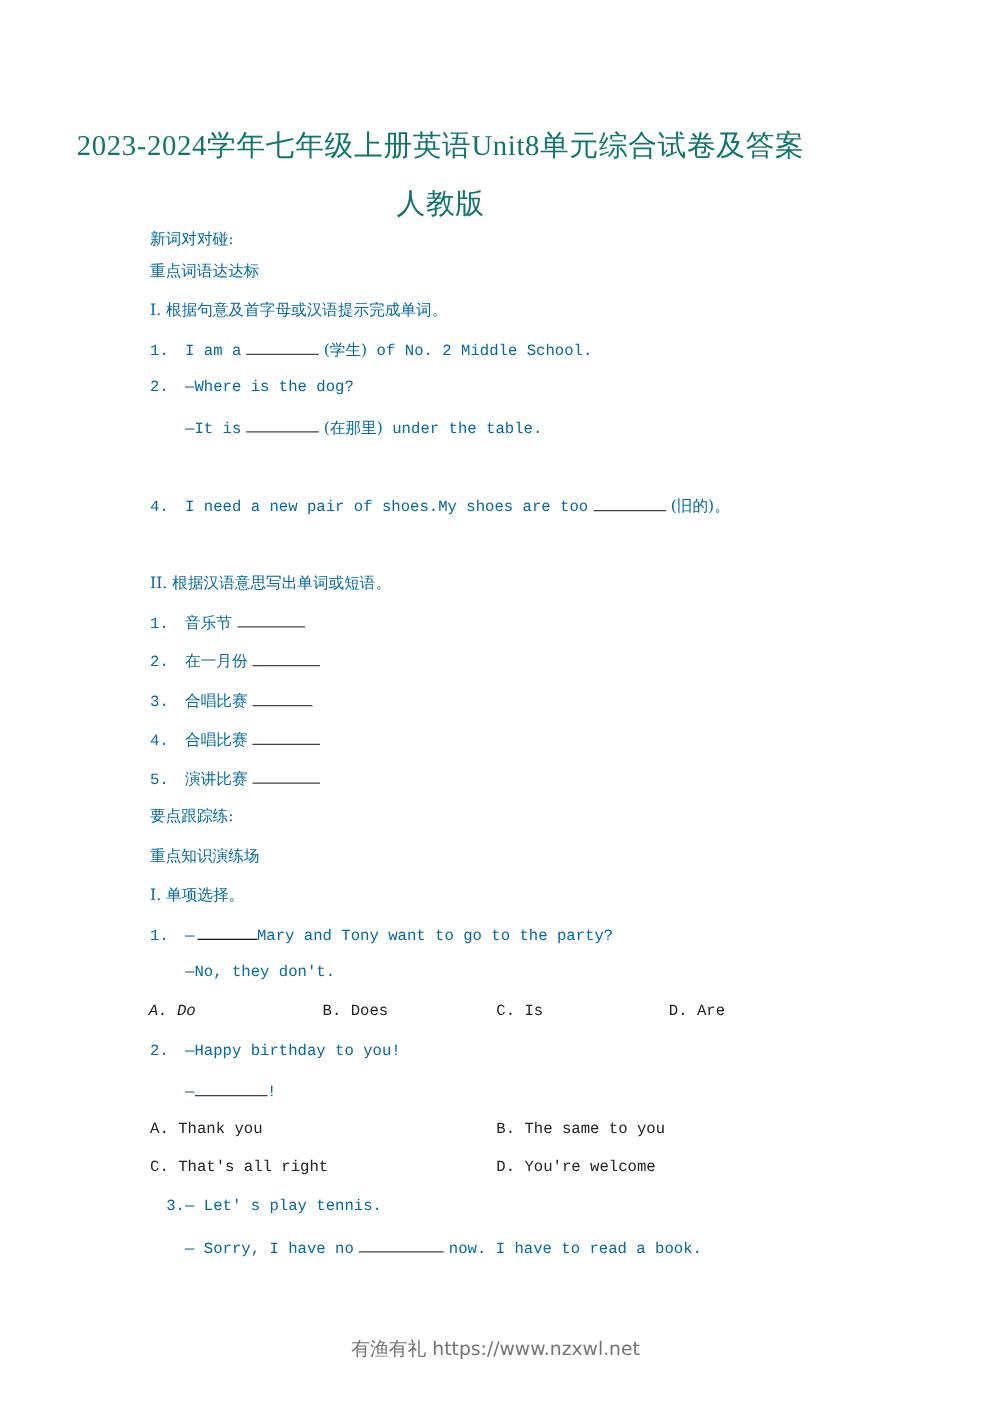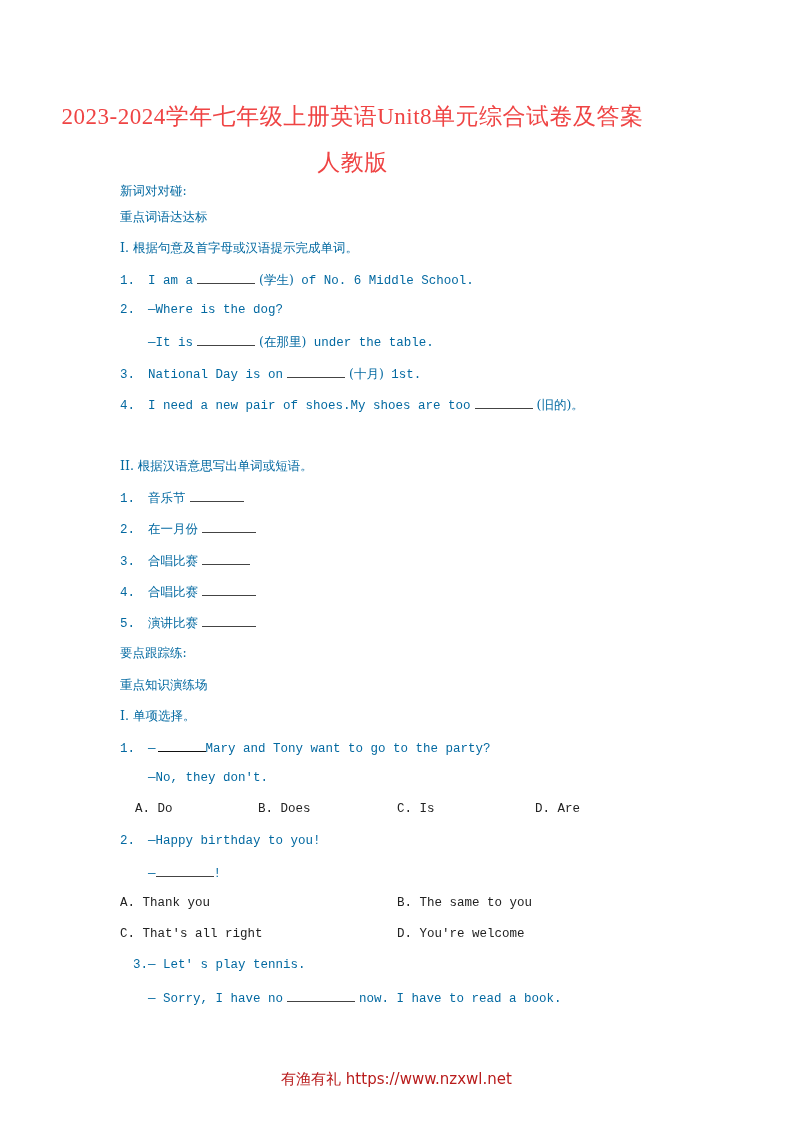--- a/index.html
+++ b/index.html
@@ -23,21 +23,21 @@
       height: 1122px;
     }
     .title {
       position: absolute;
       left: 0;
       width: 705px;
       text-align: center;
       font-size: 23px;
       font-family: "Liberation Serif", "DejaVu Serif", serif;
       letter-spacing: 0.5px;
-      color: #ef4444;
+      color: #0f766e;
     }
     .title.line1 { top: 101px; }
     .title.line2 { top: 147px; }
     .line {
       position: absolute;
       left: 120px;
       font-size: 12.5px;
       line-height: 16px;
       white-space: pre;
       font-family: "Liberation Mono", "DejaVu Sans Mono", monospace;
@@ -70,63 +70,62 @@
       font-family: "Liberation Mono", "DejaVu Sans Mono", monospace;
       color: #222;
     }
     .footer {
       position: absolute;
       top: 1070px;
       left: 0;
       width: 793px;
       text-align: center;
       font-size: 15px;
-      color: #b91c1c;
+      color: #737373;
       font-family: "DejaVu Sans", "Liberation Sans", sans-serif;
     }
   </style>
 </head>
 <body>
 
 <div class="page">
 
   <div class="title line1">2023-2024学年七年级上册英语Unit8单元综合试卷及答案</div>
   <div class="title line2">人教版</div>
 
   <div class="line" style="top:183px;"><span class="cn">新词对对碰:</span></div>
   <div class="line" style="top:209px;"><span class="cn">重点词语达达标</span></div>
 
   <div class="line" style="top:240px;"><span class="cn">I. 根据句意及首字母或汉语提示完成单词。</span></div>
 
-  <div class="line" style="top:271px;"><span class="num">1.</span><span>I am a</span><span class="blank" style="width:58px;"></span><span class="cn">(学生)</span> <span>of No. 6 Middle School.</span></div>
+  <div class="line" style="top:271px;"><span class="num">1.</span><span>I am a</span><span class="blank" style="width:58px;"></span><span class="cn">(学生)</span> <span>of No. 2 Middle School.</span></div>
 
   <div class="line" style="top:302px;"><span class="num">2.</span><span>—Where is the dog?</span></div>
   <div class="line indent" style="top:333px;"><span>—It is</span><span class="blank" style="width:58px;"></span><span class="cn">(在那里)</span> <span>under the table.</span></div>
 
-  <div class="line" style="top:365px;"><span class="num">3.</span><span>National Day is on</span><span class="blank" style="width:58px;"></span><span class="cn">(十月)</span> <span>1st.</span></div>
 
   <div class="line" style="top:396px;"><span class="num">4.</span><span>I need a new pair of shoes.My shoes are too</span><span class="blank" style="width:58px;"></span><span class="cn">(旧的)。</span></div>
 
 
   <div class="line" style="top:458px;"><span class="cn">II. 根据汉语意思写出单词或短语。</span></div>
 
   <div class="line" style="top:489px;"><span class="num">1.</span><span class="cn">音乐节</span><span class="blank" style="width:54px;"></span></div>
   <div class="line" style="top:520px;"><span class="num">2.</span><span class="cn">在一月份</span><span class="blank" style="width:54px;"></span></div>
   <div class="line" style="top:552px;"><span class="num">3.</span><span class="cn">合唱比赛</span><span class="blank" style="width:48px;"></span></div>
   <div class="line" style="top:583px;"><span class="num">4.</span><span class="cn">合唱比赛</span><span class="blank" style="width:54px;"></span></div>
   <div class="line" style="top:614px;"><span class="num">5.</span><span class="cn">演讲比赛</span><span class="blank" style="width:54px;"></span></div>
 
   <div class="line" style="top:645px;"><span class="cn">要点跟踪练:</span></div>
   <div class="line" style="top:677px;"><span class="cn">重点知识演练场</span></div>
   <div class="line" style="top:708px;"><span class="cn">I. 单项选择。</span></div>
 
   <div class="line" style="top:739px;"><span class="num">1.</span><span>—</span><span class="blank thick" style="width:48px;"></span><span>Mary and Tony want to go to the party?</span></div>
   <div class="line indent" style="top:770px;"><span>—No, they don't.</span></div>
 
-  <div class="opt" style="top:801px; left:135px;">A. Do</div>
+  <div class="opt" style="top:801px; left:119px;font-style:italic;">A. Do</div>
   <div class="opt" style="top:801px; left:258px;">B. Does</div>
   <div class="opt" style="top:801px; left:397px;">C. Is</div>
   <div class="opt" style="top:801px; left:535px;text-align:center;">D. Are</div>
 
   <div class="line" style="top:833px;"><span class="num">2.</span><span>—Happy birthday to you!</span></div>
   <div class="line indent" style="top:864px;"><span>—</span><span class="blank" style="width:58px; margin:0;"></span><span>!</span></div>
 
   <div class="opt" style="top:895px; left:120px;">A. Thank you</div>
   <div class="opt" style="top:895px; left:397px;">B. The same to you</div>
   <div class="opt" style="top:926px; left:120px;">C. That's all right</div>

